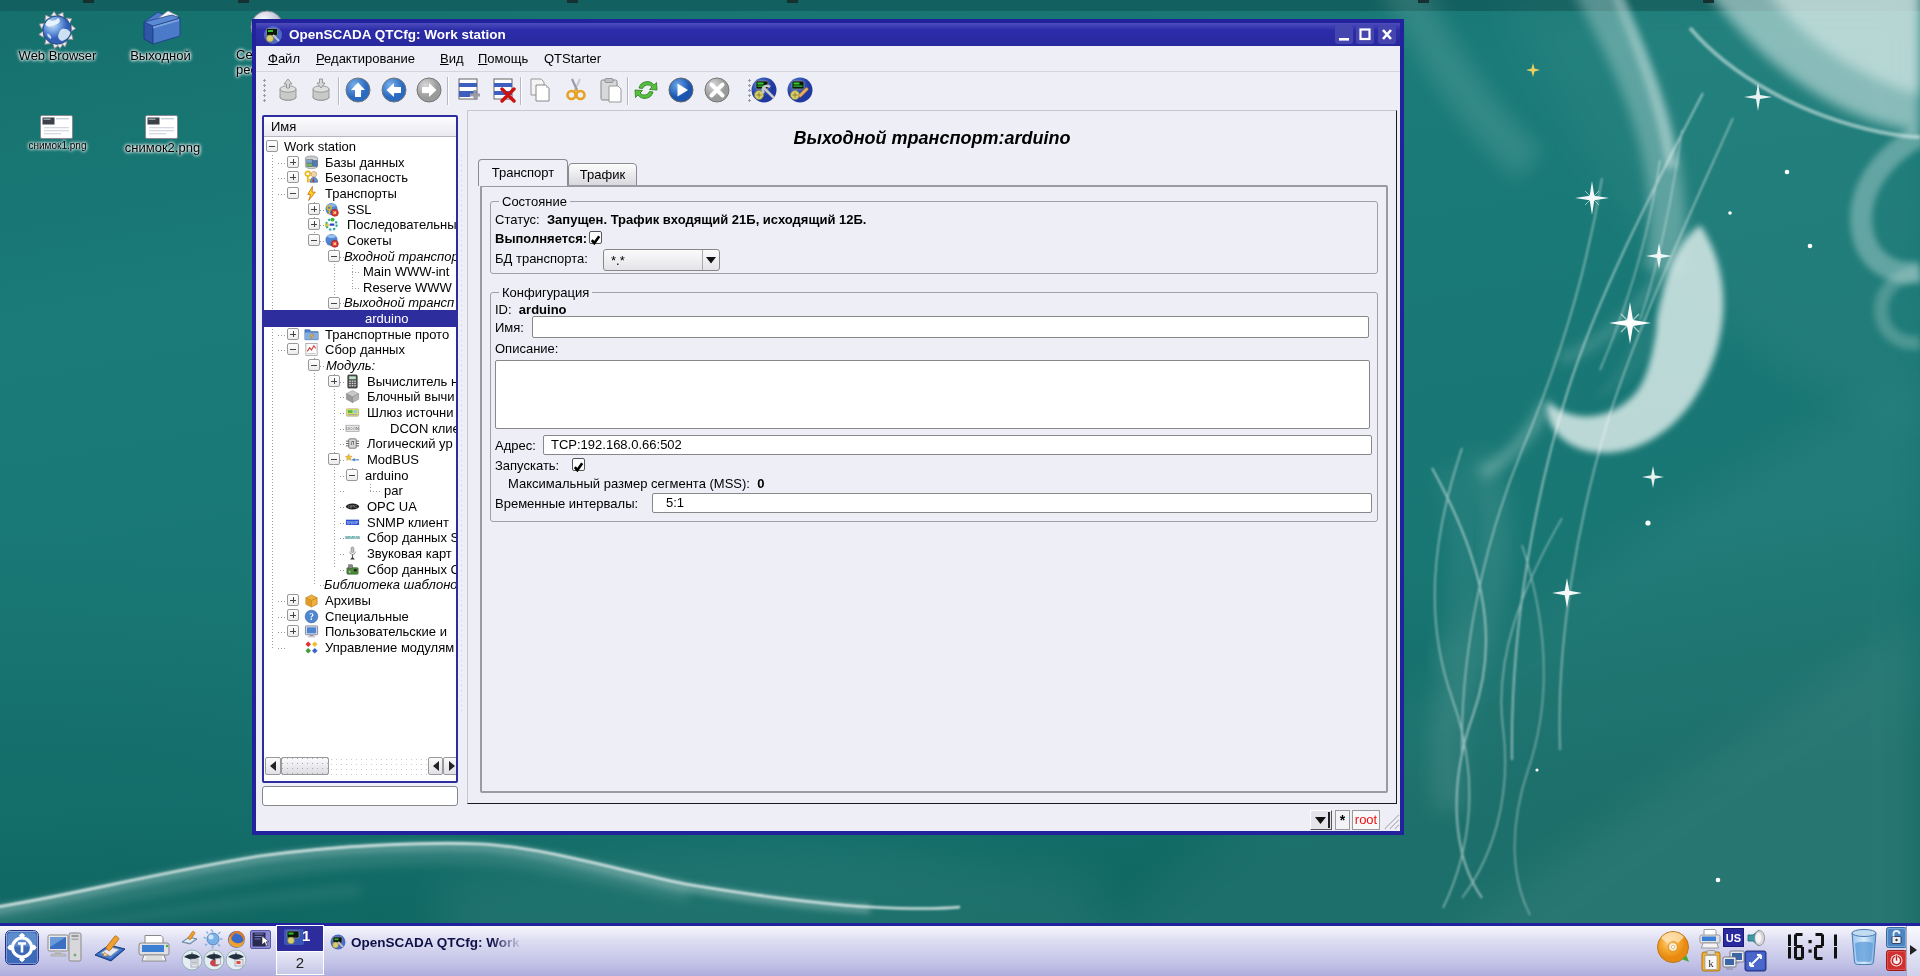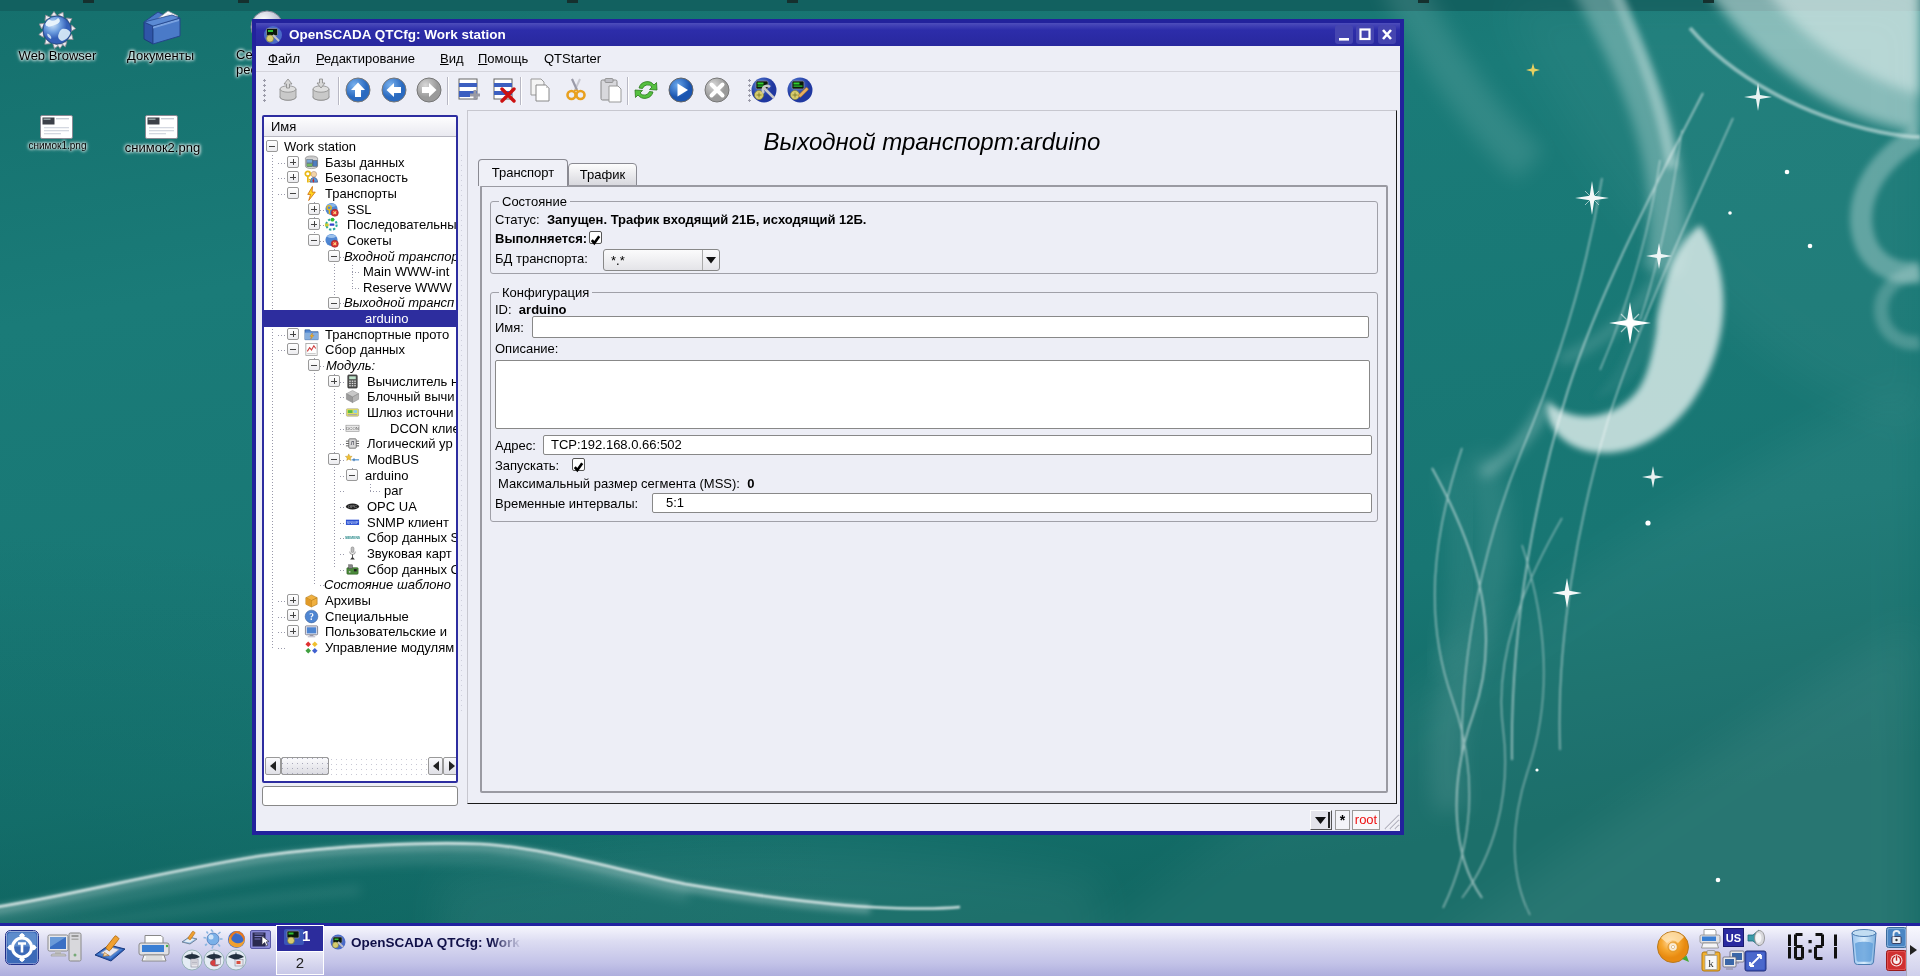--- a/index.html
+++ b/index.html
@@ -26,21 +26,21 @@
 .exp{position:absolute;width:12px;height:12px;border:1px solid #999;border-radius:2px;
  background:linear-gradient(#fff,#ececef);box-sizing:border-box;}
 .exp:before{content:"";position:absolute;left:2px;top:4.5px;width:6px;height:1px;background:#444;}
 .expp:after{content:"";position:absolute;left:4.5px;top:2px;width:1px;height:6px;background:#444;}
 #treefield{position:absolute;left:6px;top:763px;width:196px;height:20px;background:#fff;
  border:1px solid #888;border-radius:3px;box-sizing:border-box;}
 #rpanel{position:absolute;left:211px;top:87px;width:930px;height:694px;
  border-top:1px solid #c7c7cf;border-left:1px solid #c7c7cf;
  border-right:1px solid #1a1a1a;border-bottom:1px solid #1a1a1a;box-sizing:border-box;}
 #ptitle{position:absolute;left:0;top:17px;width:928px;text-align:center;
- font-weight:normal;font-style:italic;font-size:24px;color:#000;}
+ font-weight:bold;font-style:italic;font-size:18px;color:#000;}
 .tab{position:absolute;box-sizing:border-box;font-size:13px;text-align:center;}
 #tab1{left:10px;top:48px;width:90px;height:27px;background:#eff0f7;
  border:1px solid #8a8a92;border-bottom:none;border-radius:4px 4px 0 0;line-height:25px;z-index:3;}
 #tab2{left:100px;top:52px;width:69px;height:23px;background:linear-gradient(#fdfdfd,#d8d8de);
  border:1px solid #8a8a92;border-radius:4px 4px 0 0;line-height:21px;z-index:1;}
 #tabpane{position:absolute;left:12px;top:74px;width:908px;height:608px;
  border:2px solid #9a9aa2;border-radius:2px;box-sizing:border-box;z-index:2;background:#edeef6;}
 .gbox{position:absolute;border:1px solid #a0a0a8;border-radius:3px;box-sizing:border-box;}
 .glabel{position:absolute;font-size:13px;background:#edeef6;padding:0 3px;}
 .flabel{position:absolute;font-size:13px;color:#000;white-space:nowrap;}
@@ -200,21 +200,21 @@
 <div style="position:absolute;left:248px;top:8px;width:38px;height:38px;"><svg width="38" height="38" viewBox="0 0 38 38">
 <defs>
           <radialGradient id="nsg" cx="0.4" cy="0.3">
             <stop offset="0" stop-color="#ffffff"></stop>
             <stop offset="1" stop-color="#b8bcd0"></stop>
           </radialGradient>
         </defs>
 <circle cx="19" cy="19" r="16" fill="url(#nsg)" stroke="#889" stroke-width="1"></circle>
       </svg></div>
 <div style="position:absolute;color:#000;font-size:13px;text-align:center;white-space:nowrap;text-shadow:0 0 3px #fff,0 0 3px #fff,0 0 4px #fff;left:10px;top:48px;width:95px;">Web Browser</div>
-<div style="position:absolute;color:#000;font-size:13px;text-align:center;white-space:nowrap;text-shadow:0 0 3px #fff,0 0 3px #fff,0 0 4px #fff;left:118px;top:48px;width:85px;">Документы</div>
+<div style="position:absolute;color:#000;font-size:13px;text-align:center;white-space:nowrap;text-shadow:0 0 3px #fff,0 0 3px #fff,0 0 4px #fff;left:118px;top:48px;width:85px;">Выходной</div>
 <div style="position:absolute;color:#000;font-size:13px;text-align:center;white-space:nowrap;text-shadow:0 0 3px #fff,0 0 3px #fff,0 0 4px #fff;left:236px;top:47px;width:85px;text-align:left;">Сетевые<br>ресурсы</div>
 <div style="position:absolute;left:40px;top:115px;width:33px;height:24px;"><svg width="33" height="24" viewBox="0 0 33 24">
 <rect x="0.5" y="0.5" width="32" height="23" rx="1.5" fill="#fff" stroke="#8a8a94" stroke-width="1"></rect>
 <rect x="2.5" y="2.5" width="12" height="7" fill="#3c4048"></rect>
 <rect x="3.5" y="3.5" width="7" height="1.4" fill="#9aa"></rect>
 <rect x="16" y="3" width="13" height="1.4" fill="#c8ccd4"></rect>
 <rect x="4" y="12" width="25" height="1.3" fill="#d4d8e0"></rect>
         <rect x="4" y="15" width="25" height="1.3" fill="#d4d8e0"></rect>
 <rect x="4" y="18" width="17" height="1.3" fill="#d4d8e0"></rect>
       </svg></div>
@@ -606,21 +606,21 @@
             <path d="M5.5,14.5 l2.5,-3 l2.5,3 z" fill="#333"></path>
           </svg></div>
 <div class="trow" style="left:103px;top:429px;">Звуковая карт</div>
 <div style="position:absolute;left:81px;top:445px;width:15px;height:15px;"><svg width="15" height="15" viewBox="0 0 16 16">
             <rect x="2" y="6" width="12" height="7" rx="1" fill="#4a8a3a" stroke="#2a5a20" stroke-width="0.6"></rect>
             <rect x="4" y="3" width="4" height="4" fill="#888" stroke="#444" stroke-width="0.5"></rect>
             <rect x="9.5" y="7.5" width="3" height="2.5" fill="#222"></rect>
             <circle cx="5" cy="10.5" r="1" fill="#ccc"></circle>
           </svg></div>
 <div class="trow" style="left:103px;top:445px;">Сбор данных C</div>
-<div class="trow trowi" style="left:60px;top:460px;">Состояние шаблоно</div>
+<div class="trow trowi" style="left:60px;top:460px;">Библиотека шаблоно</div>
 <div class="exp expp" style="left:23px;top:477px;"></div>
 <div style="position:absolute;left:40px;top:476px;width:15px;height:15px;"><svg width="15" height="15" viewBox="0 0 16 16">
             <path d="M2,5 L8,2 L14,5 L14,12 L8,15 L2,12 Z" fill="#f0b040" stroke="#a87010" stroke-width="0.6"></path>
             <path d="M2,5 L8,8 L14,5 M8,8 V15" fill="none" stroke="#a87010" stroke-width="0.6"></path>
             <path d="M2,5 L8,8 L8,15 L2,12 Z" fill="#e09a28"></path>
           </svg></div>
 <div class="trow" style="left:61px;top:476px;">Архивы</div>
 <div class="exp expp" style="left:23px;top:492px;"></div>
 <div style="position:absolute;left:40px;top:492px;width:15px;height:15px;"><svg width="15" height="15" viewBox="0 0 16 16">
             <circle cx="8" cy="8" r="6.8" fill="#4f86d2" stroke="#2a4f8a" stroke-width="0.5"></circle>
@@ -691,21 +691,21 @@
 <div class="flabel" style="left:13px;top:133px;">Имя:</div>
 <div class="input" style="left:50px;top:129px;width:837px;height:22px;"></div>
 <div class="flabel" style="left:13px;top:154px;">Описание:</div>
 <div class="input" style="left:13px;top:173px;width:875px;height:69px;"></div>
 <div class="flabel" style="left:13px;top:251px;">Адрес:</div>
 <div class="input" style="left:61px;top:248px;width:829px;height:20px;line-height:18px;padding-left:7px;">TCP:192.168.0.66:502</div>
 <div class="flabel" style="left:13px;top:271px;">Запускать:</div>
 <div class="cbox" style="left:90px;top:271px;"><svg width="11" height="11" viewBox="0 0 11 11">
             <path d="M1.8,5.2 L4.3,8.2 L9.2,1.2" fill="none" stroke="#000" stroke-width="2.6"></path>
           </svg></div>
-<div class="flabel" style="left:16px;top:289px;">Максимальный размер сегмента (MSS):&nbsp; <b>0</b></div>
+<div class="flabel" style="left:26px;top:289px;">Максимальный размер сегмента (MSS):&nbsp; <b>0</b></div>
 <div class="flabel" style="left:13px;top:309px;">Временные интервалы:</div>
 <div class="input" style="left:170px;top:306px;width:720px;height:20px;line-height:18px;padding-left:13px;">5:1</div>
       </div>
   </div>
 <div style="position:absolute;left:1054px;top:787px;width:22px;height:20px;background:#e4e4ea;border:1px solid #fff;border-right-color:#555;border-bottom-color:#555;box-sizing:border-box;">
 <svg style="position:absolute;left:4px;top:6px;" width="11" height="8" viewBox="0 0 11 8">
         <path d="M0,0 H11 L5.5,7 Z" fill="#111"></path>
       </svg>
 <div style="position:absolute;right:1px;top:1px;width:2px;height:16px;background:#222;"></div>
     </div>

